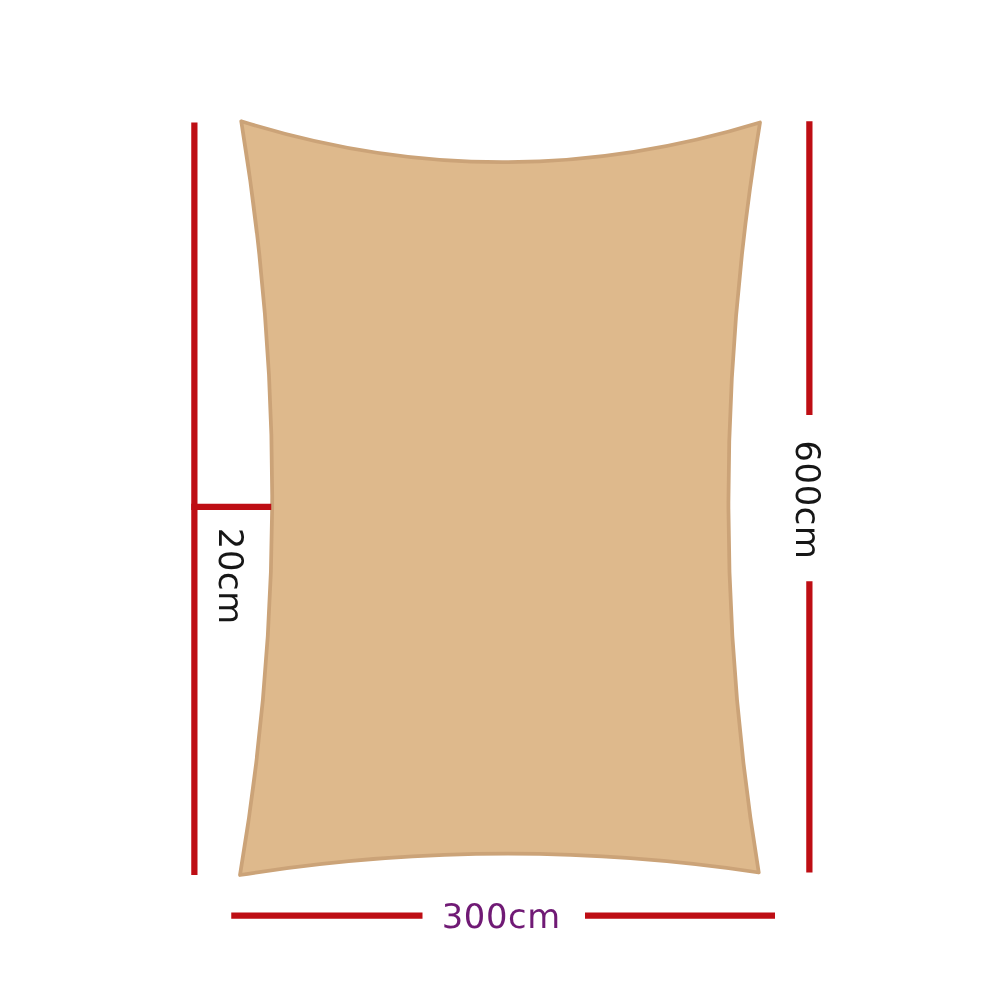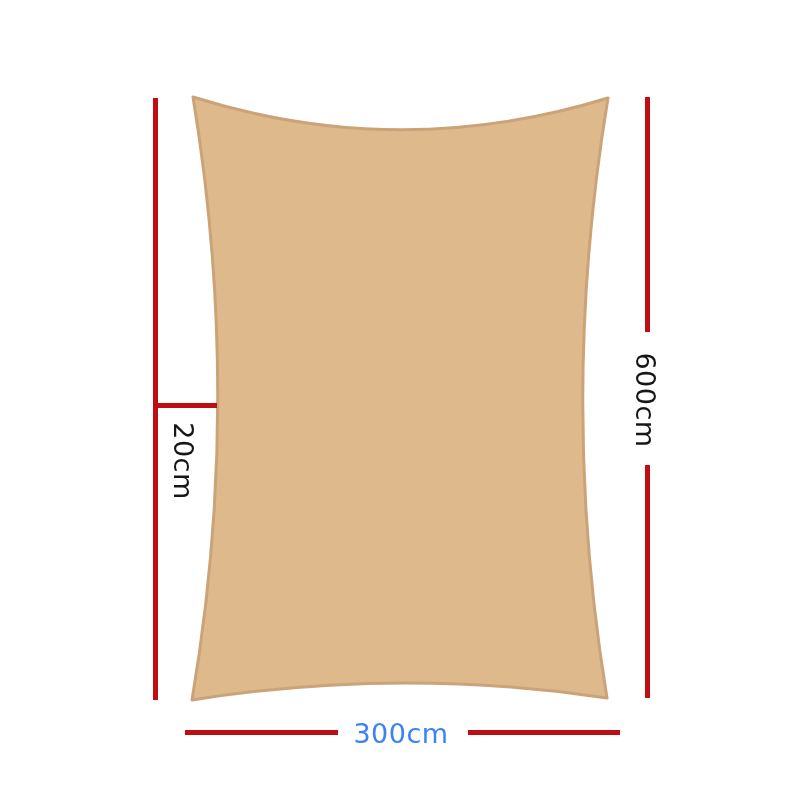--- a/index.html
+++ b/index.html
@@ -61,15 +61,15 @@
   <div class="dim-line line-left" style="background-color: rgb(190, 14, 20);"></div>
   <div class="dim-line tick-20" style="background-color: rgb(190, 14, 20);"></div>
   <div class="dim-label vertical label-20" style="color: rgb(22, 22, 22);">20cm</div>
 
   <div class="dim-line line-right-upper" style="background-color: rgb(190, 14, 20);"></div>
   <div class="dim-line line-right-lower" style="background-color: rgb(190, 14, 20);"></div>
   <div class="dim-label vertical label-600" style="color: rgb(22, 22, 22);">600cm</div>
 
   <div class="dim-line line-bottom-left" style="background-color: rgb(190, 14, 20);"></div>
   <div class="dim-line line-bottom-right" style="background-color: rgb(190, 14, 20);"></div>
-  <div class="dim-label label-300" style="color: #3b82f6;">300cm</div>
+  <div class="dim-label label-300" style="color: #701a75;">300cm</div>
 
 </div>
 
 </body></html>

